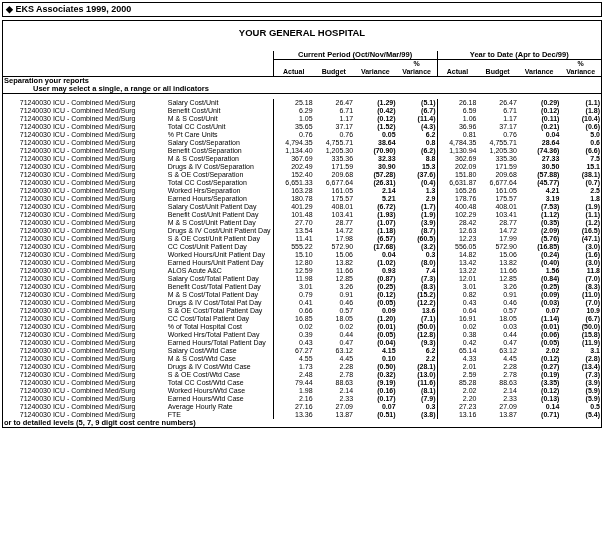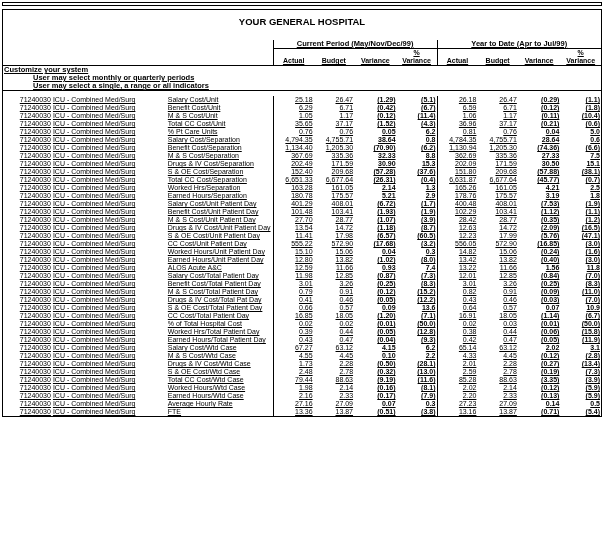--- a/index.html
+++ b/index.html
@@ -3,21 +3,21 @@
 <meta charset="utf-8">
 <style>
   html,body{margin:0;padding:0;background:#ffffff;}
   body{font-family:"Liberation Sans", sans-serif;font-size:8px;color:#000;}
   #page{width:604px;height:557px;position:relative;overflow:hidden;background:#fff;}
 
   .hdrbox{border:1px solid #000;margin:2px 2px 0 2px;padding:1px 3px;}
   .hdrbox div{font-weight:bold;font-size:9px;line-height:11px;}
 
   .sheet{border:1px solid #000;margin:3px 2px 2px 2px;}
-  table{border-collapse:collapse;width:100%;table-layout:fixed;text-decoration:underline;}
+  table{border-collapse:collapse;width:100%;table-layout:fixed;}
   td,th{font-size:7px;line-height:8px;padding:0 1px;vertical-align:bottom;white-space:nowrap;overflow:hidden;}
 
   .title{font-weight:bold;font-size:9.5px;text-align:center;}
   .subtitle{font-weight:bold;font-size:8px;text-align:center;}
   .grp{font-weight:bold;font-size:7.5px;text-align:center;border-bottom:1px solid #000;}
   .colhdr{font-weight:bold;font-size:7px;text-align:center;border-bottom:1px solid #000;}
   .pcthdr{font-weight:bold;font-size:7px;text-align:center;}
   .cust{font-weight:bold;font-size:7.5px;text-align:left;}
   .custi{font-weight:bold;font-size:7.5px;text-align:left;padding-left:30px;}
 
@@ -28,20 +28,21 @@
   .footer{font-weight:bold;font-size:7.5px;text-align:left;}
   .sep td{border-top:1px solid #000;}
   .hline td{border-bottom:1px solid #000;}
 </style>
 </head>
 <body>
 
 <div id="page">
 
   <div class="hdrbox">
+    <div>◆ EKS Associates 1999, 2000</div>
   </div>
 
   <div class="sheet">
     <table>
       <colgroup>
         <col style="width:46px">
           <col style="width:108px">
           <col style="width:100px">
         <col style="width:38px">
           <col style="width:38px">
@@ -66,22 +67,22 @@
             <td colspan="11" style="height:10px"></td>
           </tr>
 
 
       <tr>
             <td colspan="11" style="height:4px"></td>
           </tr>
 
       <tr>
         <td colspan="3"></td>
-        <td colspan="4" class="grp vline">Current Period (May/Nov/Dec/99)</td>
-        <td colspan="4" class="grp vline">Year to Date (Apr to Jul/99)</td>
+        <td colspan="4" class="grp vline">Current Period (Oct/Nov/Mar/99)</td>
+        <td colspan="4" class="grp vline">Year to Date (Apr to Dec/99)</td>
       </tr>
 
       <tr>
         <td colspan="3"></td>
         <td colspan="3" class="vline"></td>
         <td class="pcthdr">%</td>
         <td colspan="3" class="vline"></td>
         <td class="pcthdr">%</td>
       </tr>
 
@@ -91,24 +92,21 @@
         <td class="colhdr">Budget</td>
         <td class="colhdr">Variance</td>
         <td class="colhdr">Variance</td>
         <td class="colhdr vline">Actual</td>
         <td class="colhdr">Budget</td>
         <td class="colhdr">Variance</td>
         <td class="colhdr">Variance</td>
       </tr>
 
       <tr>
-        <td colspan="11" class="cust">Customize your system</td>
-      </tr>
-      <tr>
-        <td colspan="11" class="custi">User may select monthly or quarterly periods</td>
+        <td colspan="11" class="cust">Separation your reports</td>
       </tr>
       <tr class="hline">
         <td colspan="11" class="custi">User may select a single, a range or all indicators</td>
       </tr>
 
       <tr>
             <td colspan="11" style="height:5px"></td>
           </tr>
 
       </tbody>
@@ -629,17 +627,20 @@
             <td class="num" style="font-weight: bold;">(0.51)</td>
             <td class="num" style="font-weight: bold;">(3.8)</td>
             <td class="num vline">13.16</td>
             <td class="num">13.87</td>
             <td class="num" style="font-weight: bold;">(0.71)</td>
             <td class="num" style="font-weight: bold;">(5.4)</td>
           </tr>
         </tbody>
 
       <tbody>
+      <tr>
+        <td colspan="11" class="footer">or to detailed levels (5, 7, 9 digit cost centre numbers)</td>
+      </tr>
     </tbody>
       </table>
   </div>
 
 </div>
 
 </body></html>

